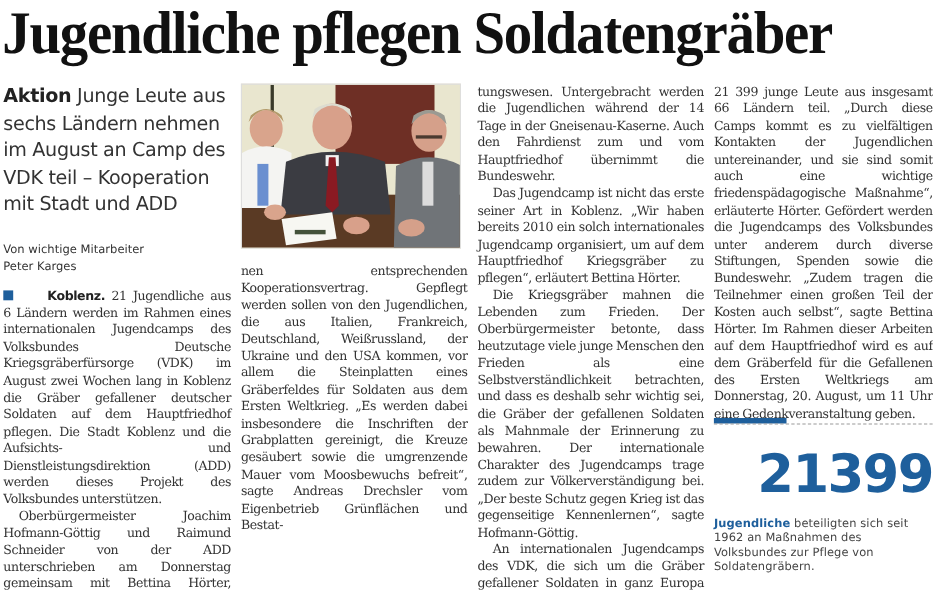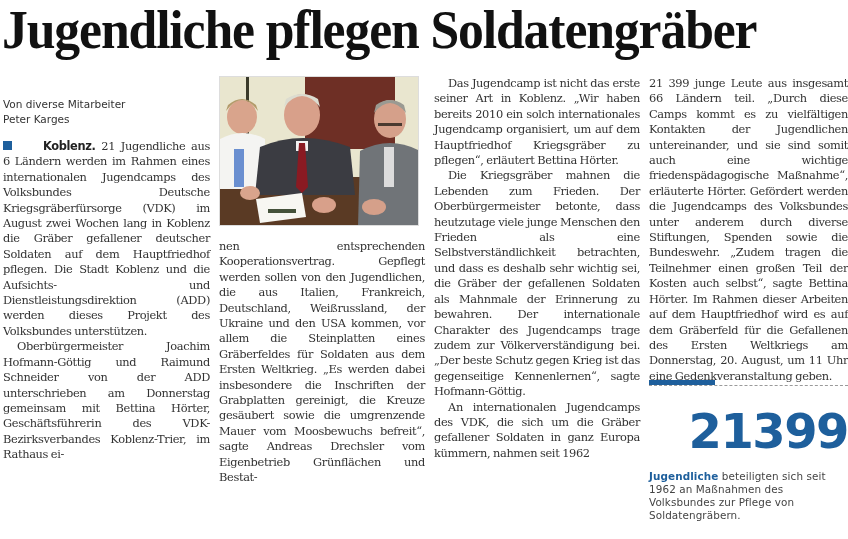--- a/index.html
+++ b/index.html
@@ -65,22 +65,26 @@
     letter-spacing: 0.1px;
   }
   .fact-text .hl { font-weight: bold; color: #1e5f9c; }
 </style>
 </head>
 <body>
 
 <h1 class="headline">Jugendliche pflegen Soldatengräber</h1>
 
 <div class="col col1">
+  <div class="deck">
+    <span class="kicker">Aktion</span>
+    <span>Junge Leute aus sechs Ländern nehmen im August an Camp des VDK teil – Kooperation mit Stadt und ADD</span>
+  </div>
   <div class="byline">
-    <div>Von diverse Mitarbeiter</div>
+    <div>Von wichtige Mitarbeiter</div>
     <div>Peter Karges</div>
   </div>
   <div class="body-text">
     <p><span class="loc-square"></span><span class="loc">Koblenz.</span> <span>21 Jugendliche aus 6 Ländern werden im Rahmen eines internationalen Jugendcamps des Volksbundes Deutsche Kriegsgräberfürsorge (VDK) im August zwei Wochen lang in Koblenz die Gräber gefallener deutscher Soldaten auf dem Hauptfriedhof pflegen. Die Stadt Koblenz und die Aufsichts- und Dienstleistungsdirektion (ADD) werden dieses Projekt des Volksbundes unterstützen.</span></p>
     <p class="indent">Oberbürgermeister Joachim Hofmann-Göttig und Raimund Schneider von der ADD unterschrieben am Donnerstag gemeinsam mit Bettina Hörter, Geschäftsführerin des VDK-Bezirksverbandes Koblenz-Trier, im Rathaus ei-</p>
   </div>
 </div>
 
 <div class="col col2">
   <div class="photo">
@@ -115,20 +119,21 @@
       <ellipse cx="154" cy="130" rx="12" ry="8" fill="#d5a08a"></ellipse>
     </svg>
   </div>
   <div class="body-text">
     <p>nen entsprechenden Kooperationsvertrag. Gepflegt werden sollen von den Jugendlichen, die aus Italien, Frankreich, Deutschland, Weißrussland, der Ukraine und den USA kommen, vor allem die Steinplatten eines Gräberfeldes für Soldaten aus dem Ersten Weltkrieg. „Es werden dabei insbesondere die Inschriften der Grabplatten gereinigt, die Kreuze gesäubert sowie die umgrenzende Mauer vom Moosbewuchs befreit“, sagte Andreas Drechsler vom Eigenbetrieb Grünflächen und Bestat-</p>
   </div>
 </div>
 
 <div class="col col3">
   <div class="body-text">
+    <p>tungswesen. Untergebracht werden die Jugendlichen während der 14 Tage in der Gneisenau-Kaserne. Auch den Fahrdienst zum und vom Hauptfriedhof übernimmt die Bundeswehr.</p>
     <p class="indent">Das Jugendcamp ist nicht das erste seiner Art in Koblenz. „Wir haben bereits 2010 ein solch internationales Jugendcamp organisiert, um auf dem Hauptfriedhof Kriegsgräber zu pflegen“, erläutert Bettina Hörter.</p>
     <p class="indent">Die Kriegsgräber mahnen die Lebenden zum Frieden. Der Oberbürgermeister betonte, dass heutzutage viele junge Menschen den Frieden als eine Selbstverständlichkeit betrachten, und dass es deshalb sehr wichtig sei, die Gräber der gefallenen Soldaten als Mahnmale der Erinnerung zu bewahren. Der internationale Charakter des Jugendcamps trage zudem zur Völkerverständigung bei. „Der beste Schutz gegen Krieg ist das gegenseitige Kennenlernen“, sagte Hofmann-Göttig.</p>
     <p class="indent">An internationalen Jugendcamps des VDK, die sich um die Gräber gefallener Soldaten in ganz Europa kümmern, nahmen seit 1962</p>
   </div>
 </div>
 
 <div class="col col4">
   <div class="body-text">
     <p>21 399 junge Leute aus insgesamt 66 Ländern teil. „Durch diese Camps kommt es zu vielfältigen Kontakten der Jugendlichen untereinander, und sie sind somit auch eine wichtige friedenspädagogische Maßnahme“, erläuterte Hörter. Gefördert werden die Jugendcamps des Volksbundes unter anderem durch diverse Stiftungen, Spenden sowie die Bundeswehr. „Zudem tragen die Teilnehmer einen großen Teil der Kosten auch selbst“, sagte Bettina Hörter. Im Rahmen dieser Arbeiten auf dem Hauptfriedhof wird es auf dem Gräberfeld für die Gefallenen des Ersten Weltkriegs am Donnerstag, 20. August, um 11 Uhr eine Gedenkveranstaltung geben.</p>
   </div>

